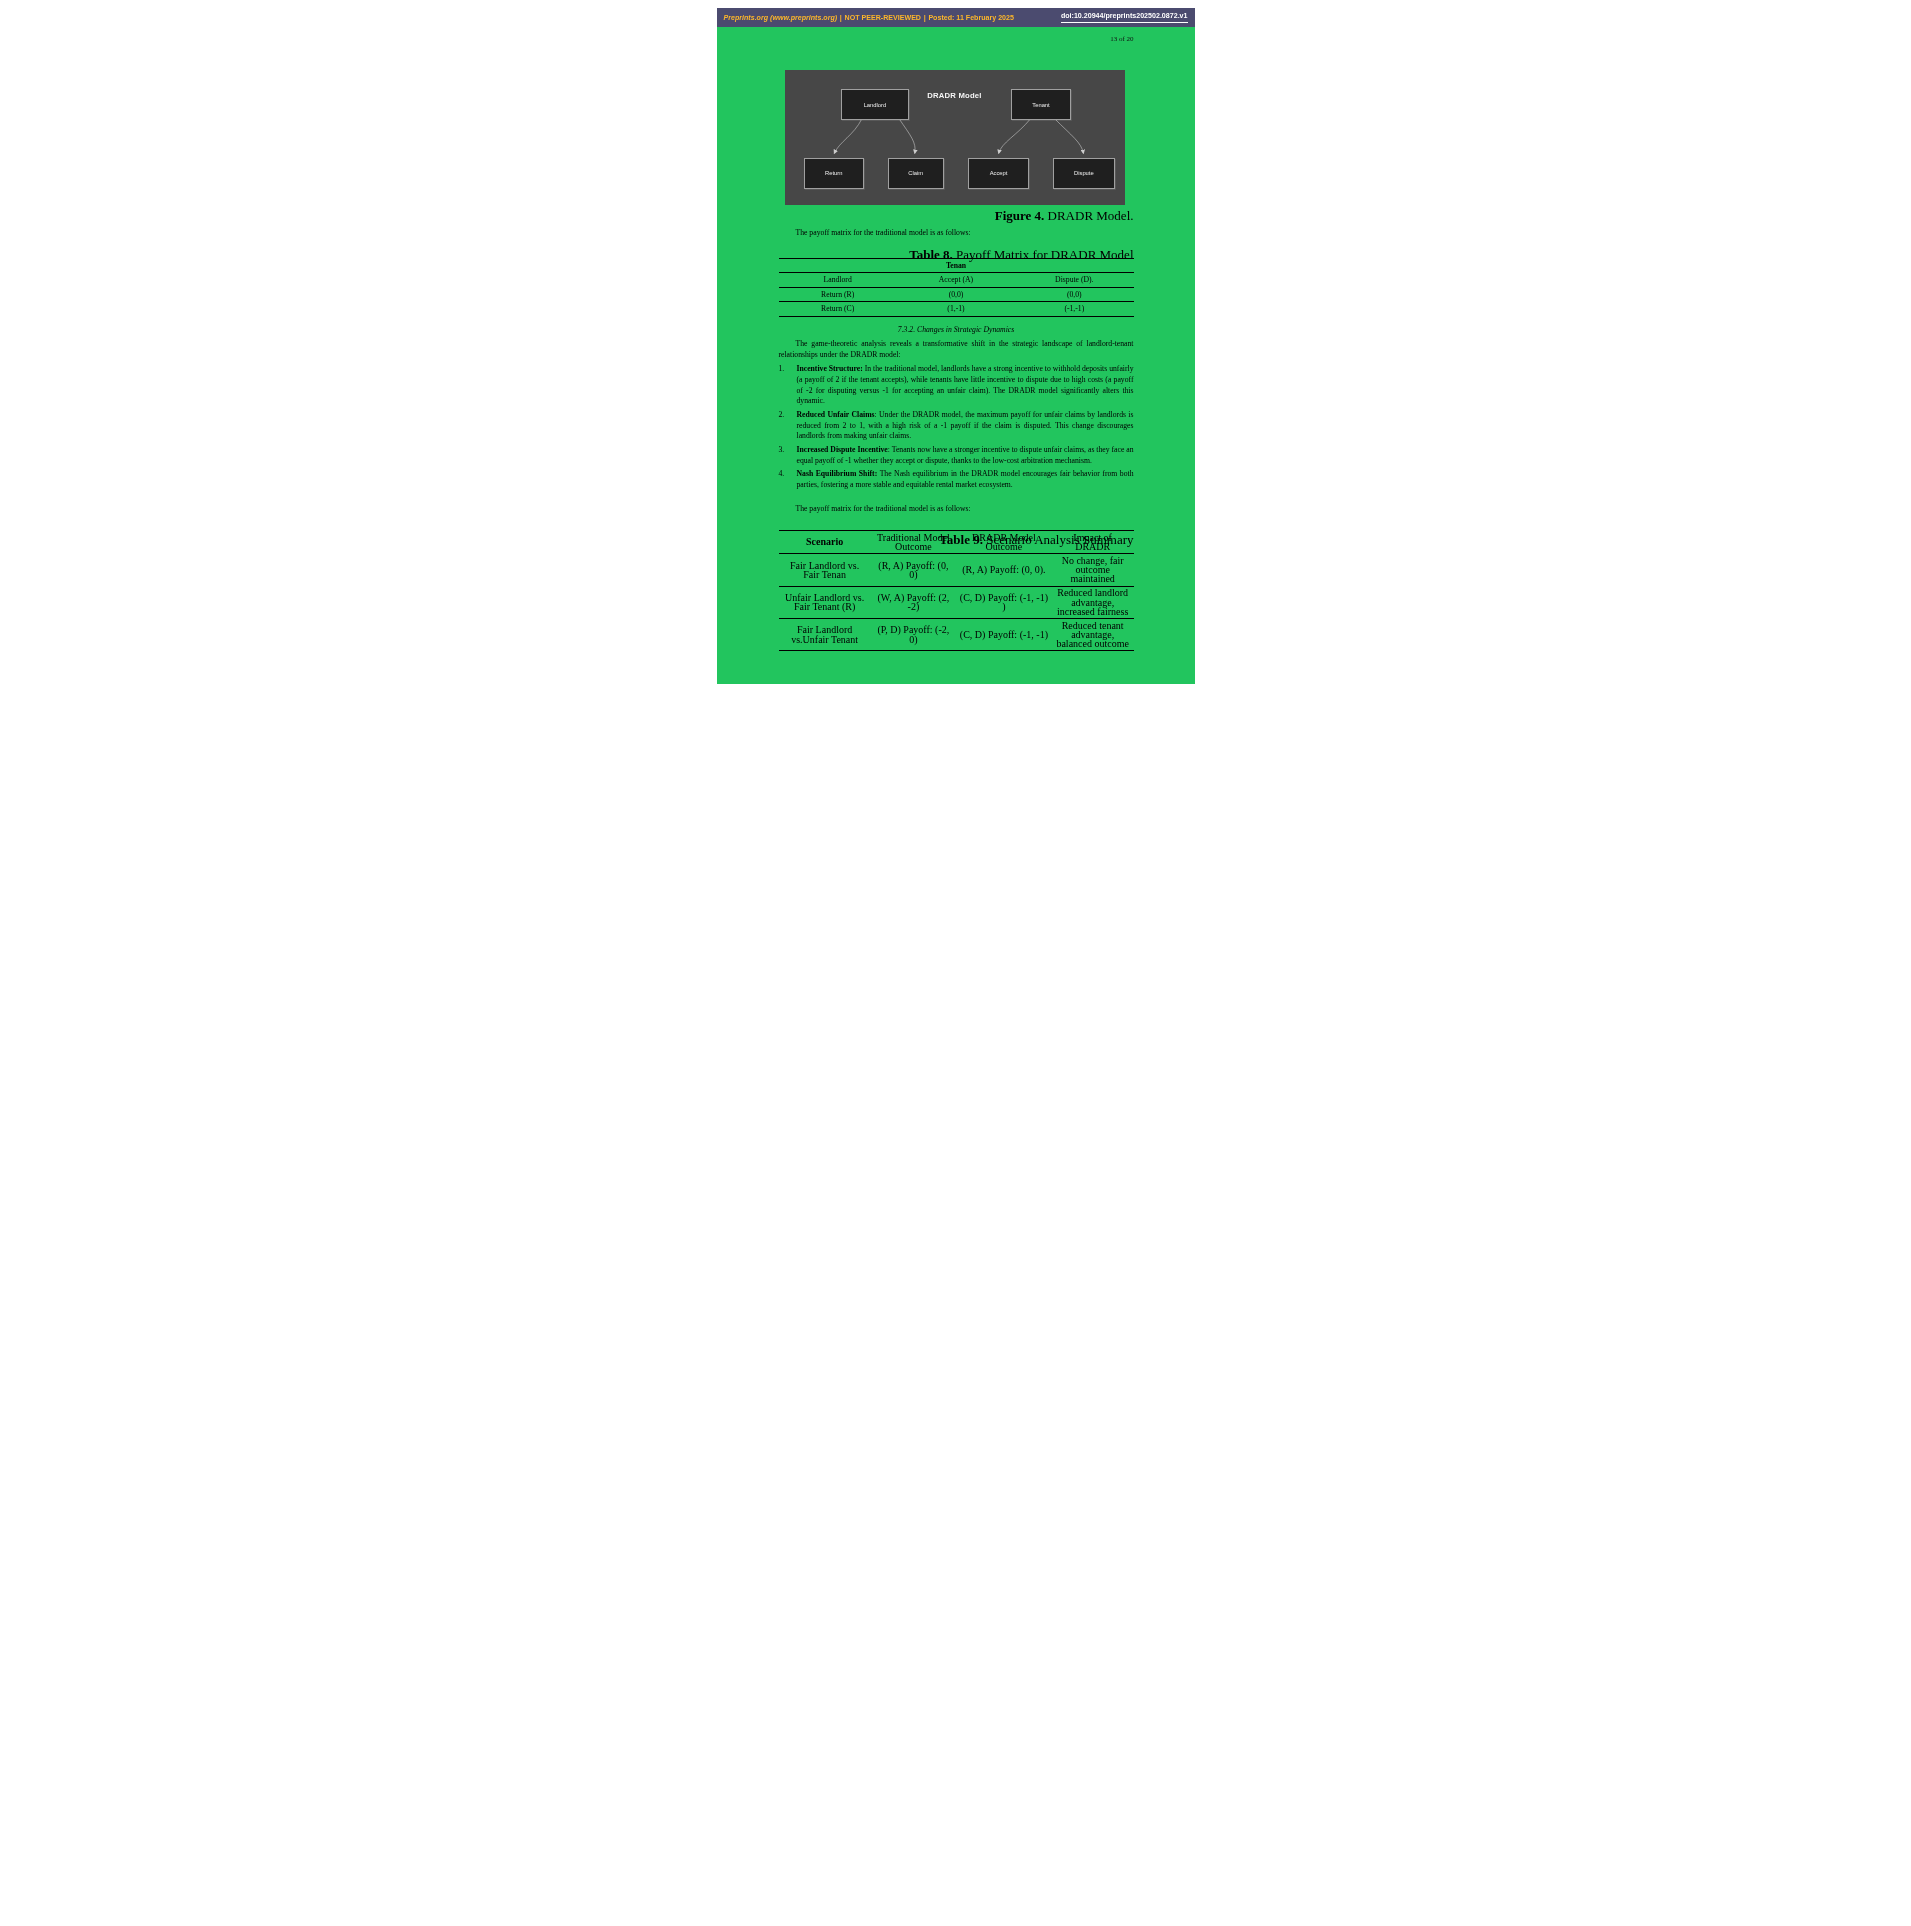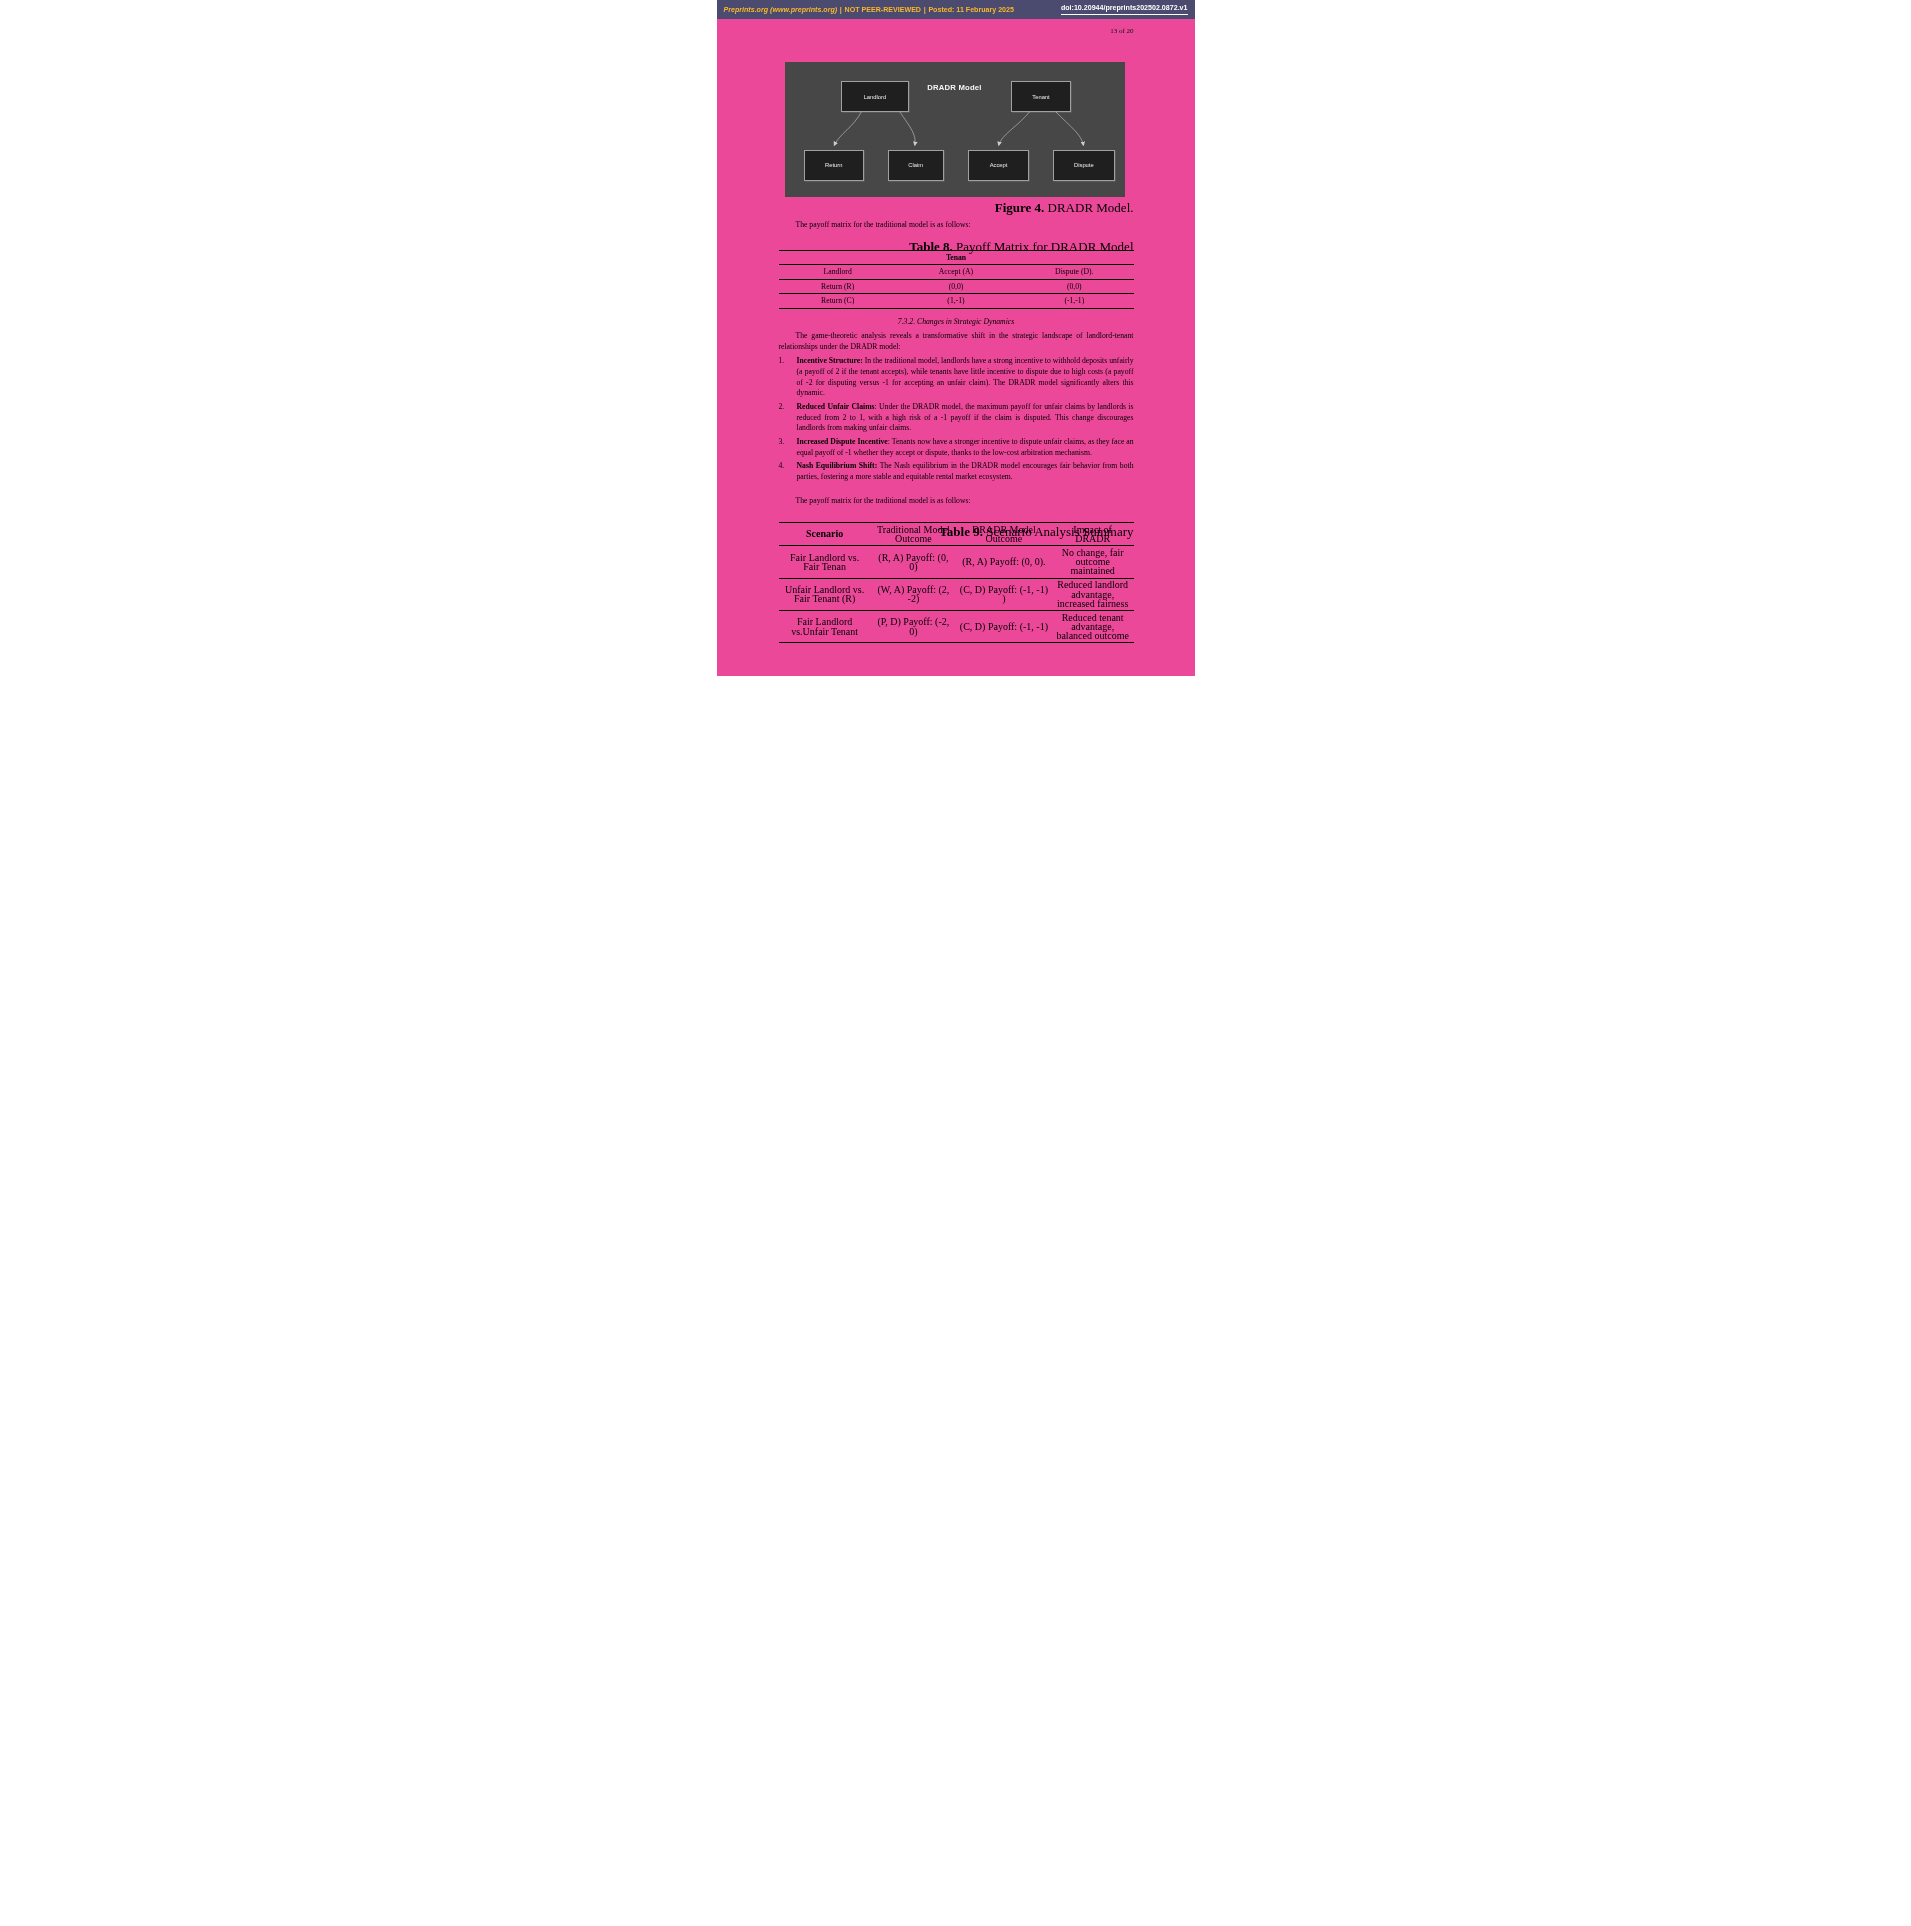--- a/index.html
+++ b/index.html
@@ -1,16 +1,16 @@
 <!DOCTYPE html>
 <html style="font-size:6.2px"><head>
 <meta charset="utf-8">
 <style>
   html,body{margin:0;padding:0;background:#ffffff;}
-  .page{position:relative;width:478px;height:676px;margin:0 auto;background:#ec4899;overflow:hidden;
+  .page{position:relative;width:478px;height:676px;margin:8px auto;background:#22c55e;overflow:hidden;
         font-family:"Liberation Serif", serif;color:#000;}
 
   
   .banner{position:absolute;left:0;top:0;width:100%;height:19px;background:#4b4b6f;
           display:flex;align-items:center;justify-content:space-between;box-sizing:border-box;
           padding:0 7px;font-family:"Liberation Sans", sans-serif;}
   .banner-left{color:#fcb62a;font-size:7.1px;font-weight:bold;white-space:nowrap;}
   .brand{font-style:italic;}
   .brand-suffix{font-style:italic;}
   .banner-sep{padding:0 2.7px;font-weight:bold;}

